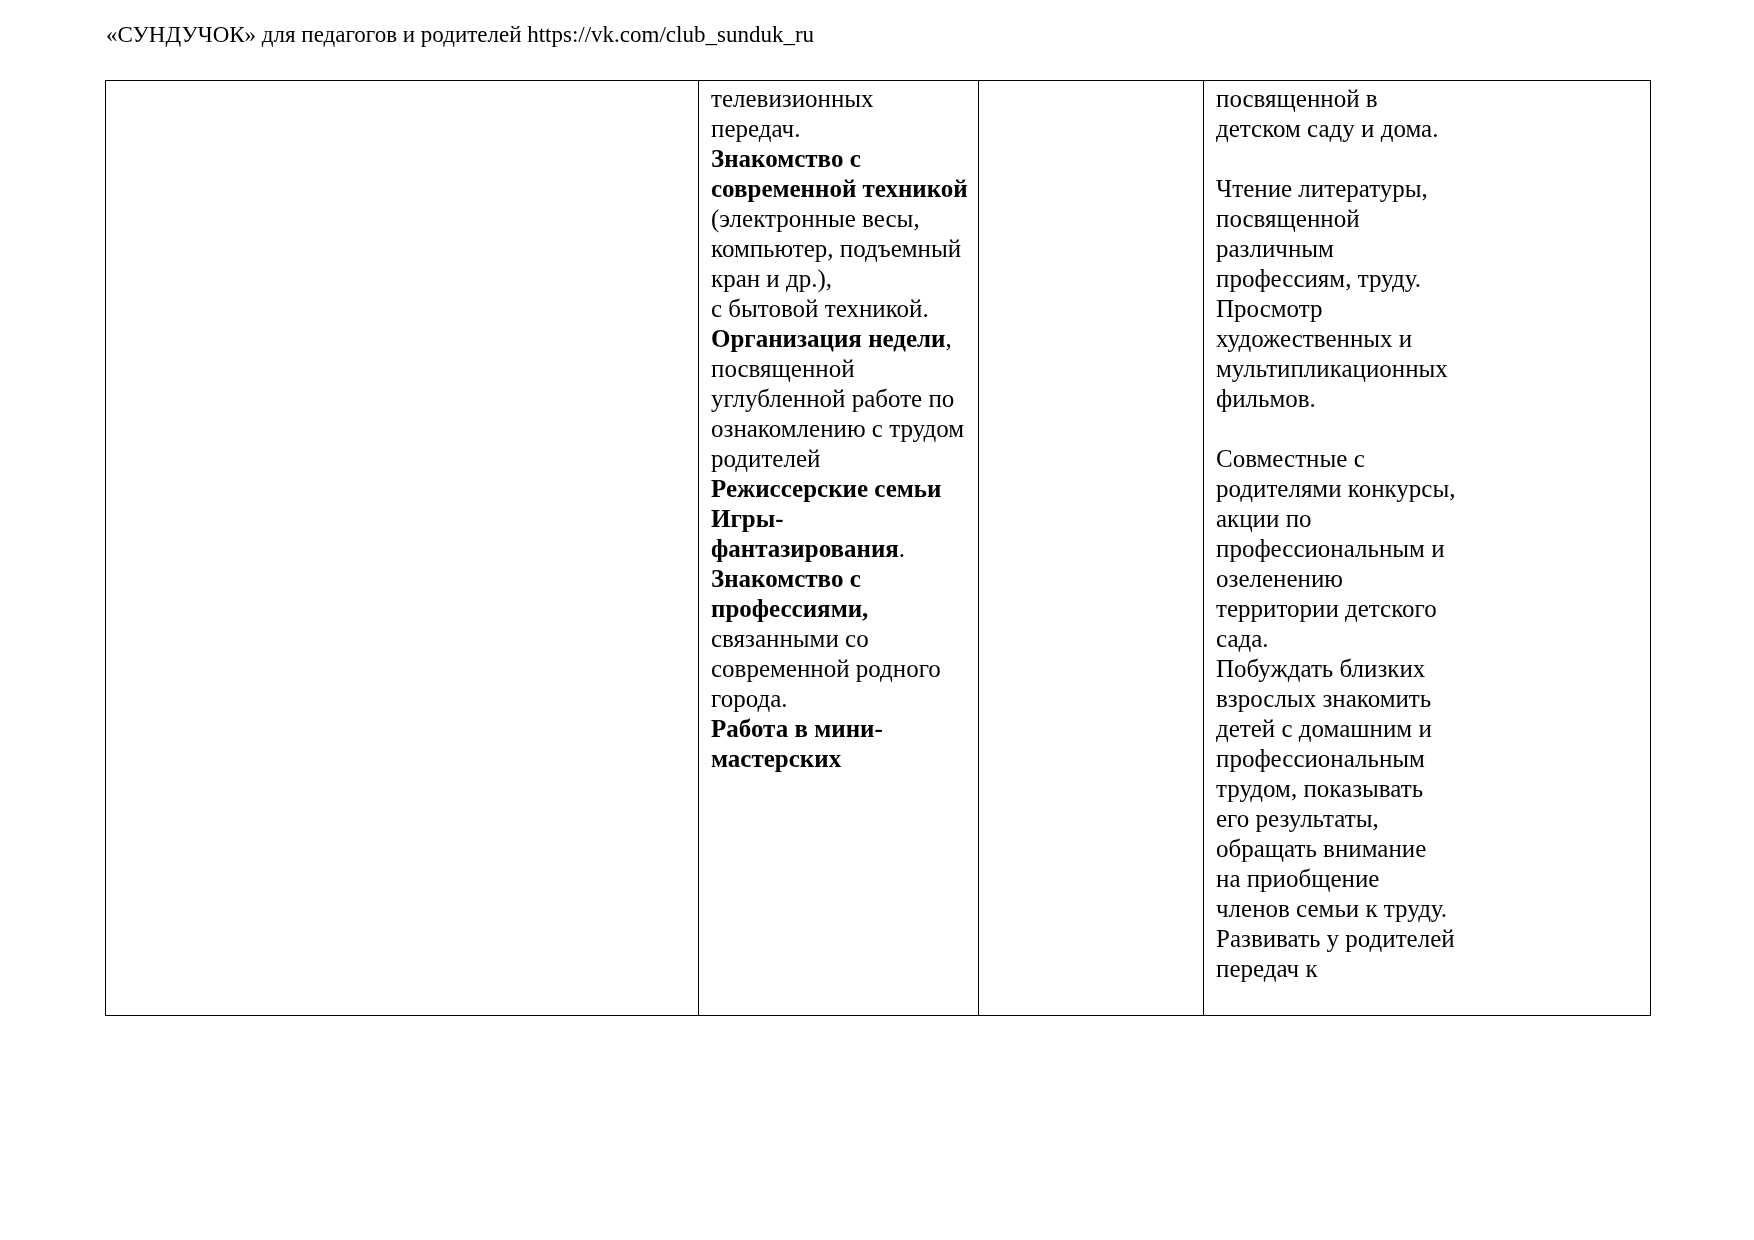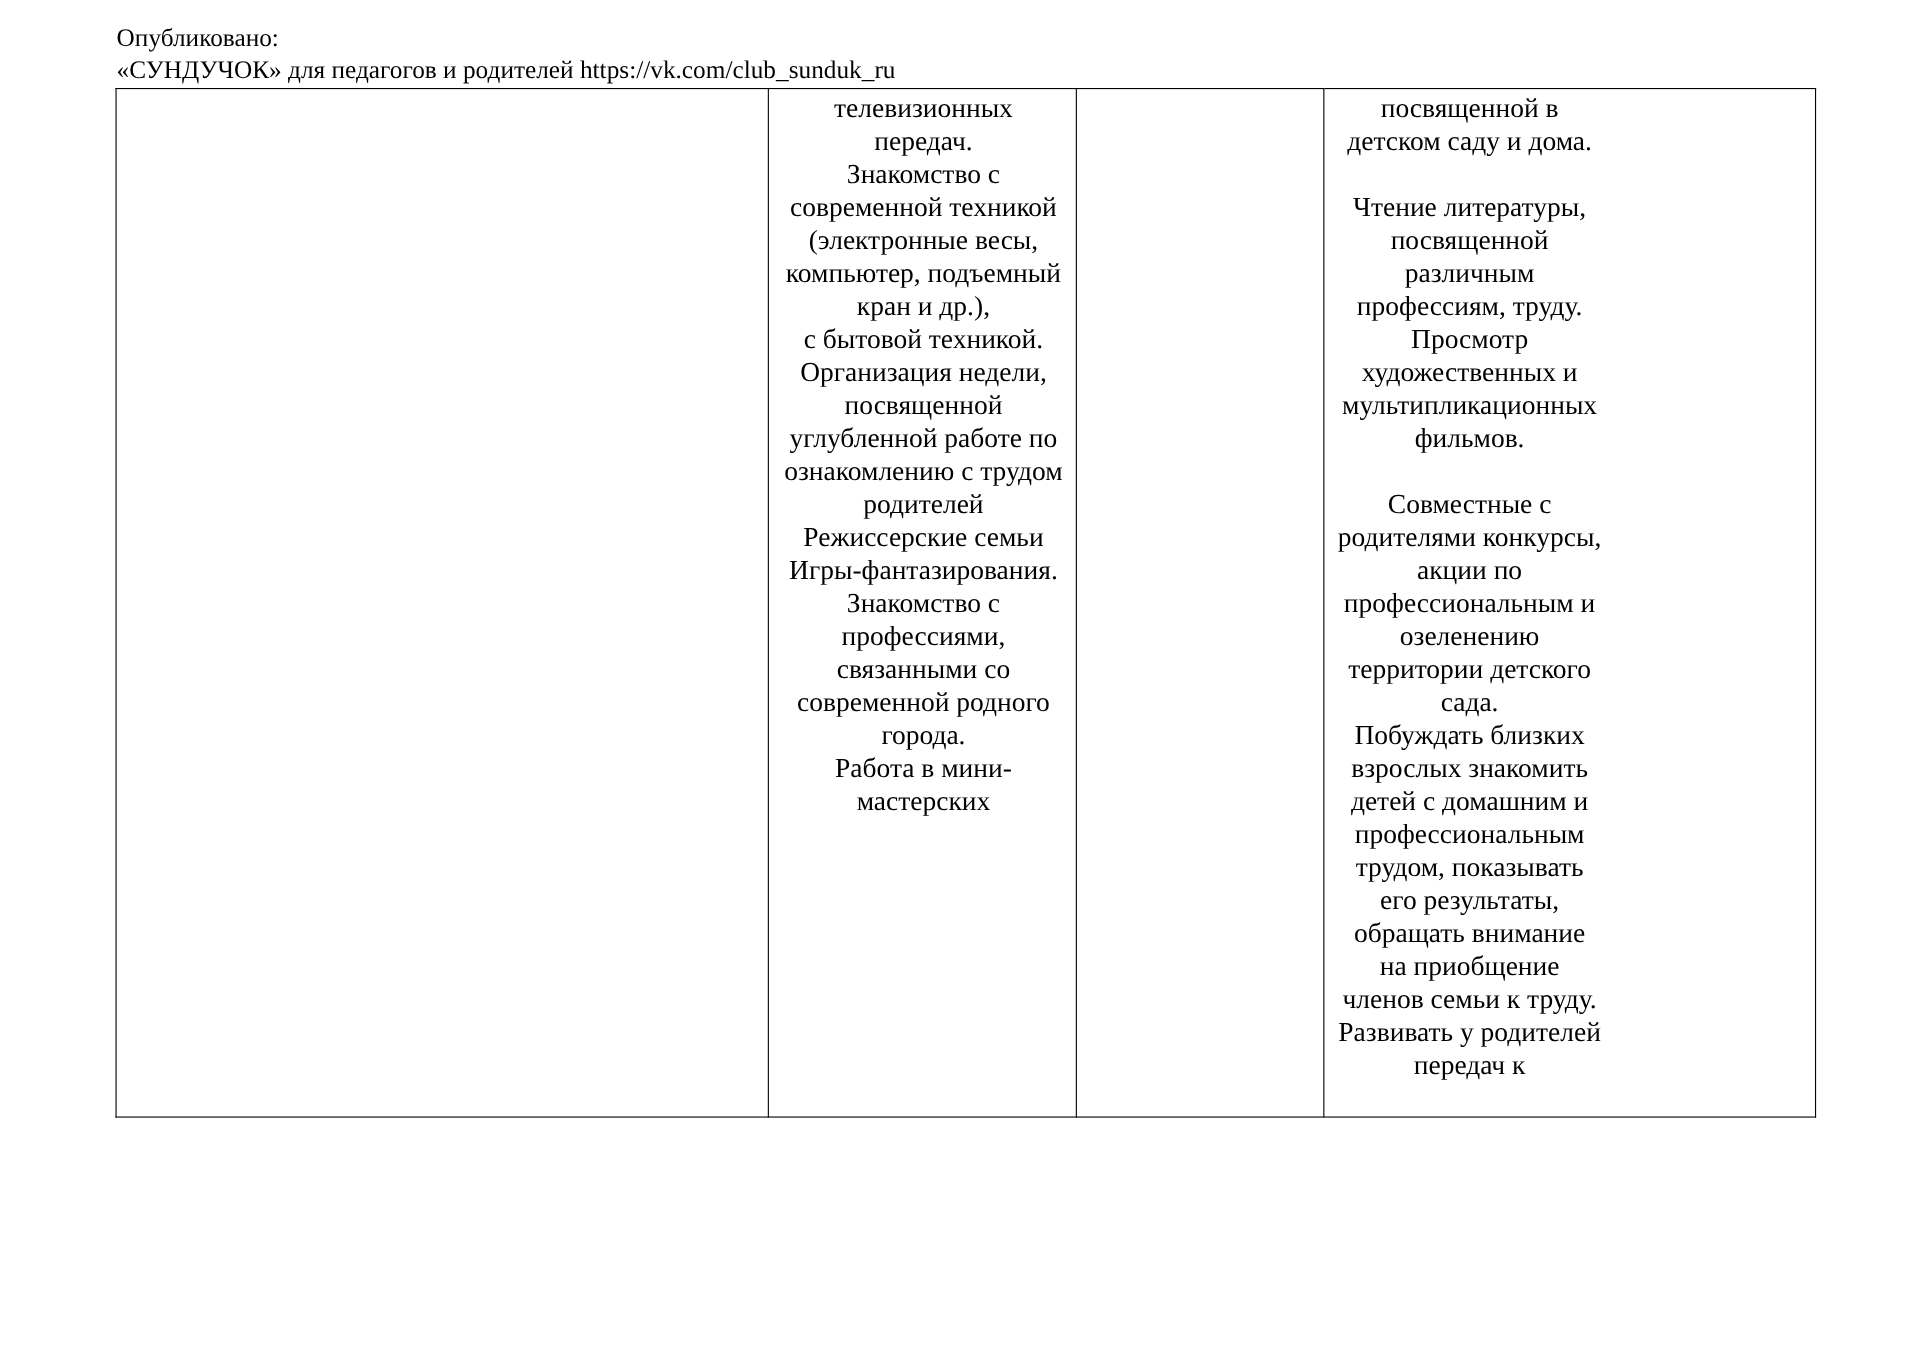--- a/index.html
+++ b/index.html
@@ -41,31 +41,30 @@
     padding: 3px 10px 10px 12px;
     font-size: 25px;
     line-height: 30px;
   }
   td.c1 { width: 593px; }
   td.c2 { width: 280px; }
   td.c3 { width: 225px; }
   td.c4 { width: 447px; }
   .cell-inner { width: 100%; }
   .cell-inner.narrow { width: 240px; }
-  .para { margin: 0; text-align: center; }
+  .para { margin: 0; }
   .run { font-weight: normal; }
-  .run.b { font-weight: normal; }
+  .run.b { font-weight: bold; }
 </style>
 </head>
 <body>
 
 <div class="page">
 
   <div class="doc-header">
-    <div class="pub-line">Опубликовано:</div>
     <div class="source-line"><span>«СУНДУЧОК» для педагогов и родителей </span><span>https://vk.com/club_sunduk_ru</span></div>
   </div>
 
   <table class="doc-table">
     <tbody>
       <tr>
         <td class="c1"></td>
         <td class="c2">
           <div class="cell-inner" id="col2-content">
               <div class="para"><span class="run">телевизионных передач.</span></div>

